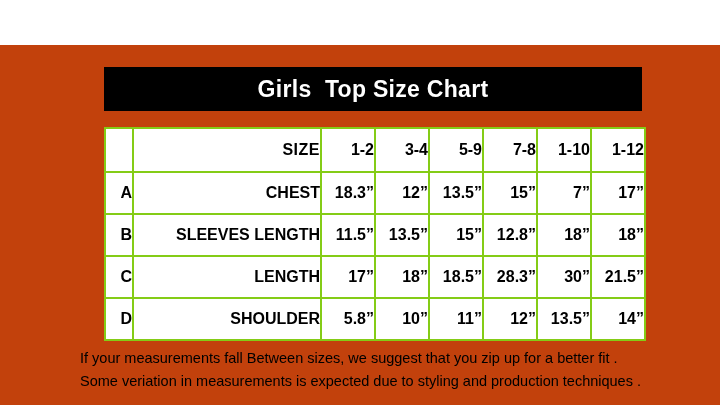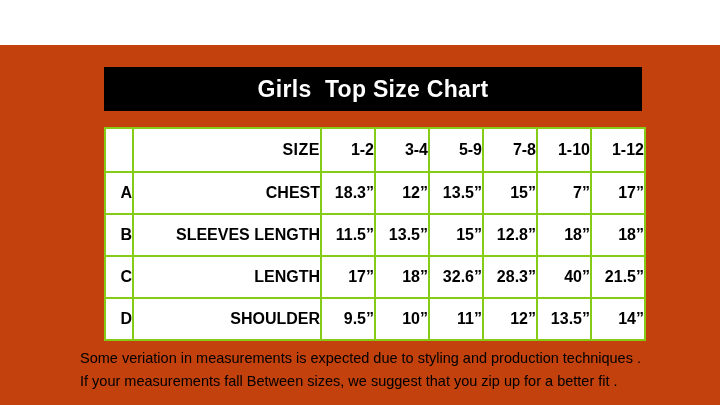--- a/index.html
+++ b/index.html
@@ -150,37 +150,37 @@
         <td class="cell-value">12.8”</td>
         <td class="cell-value">18”</td>
         <td class="cell-value">18”</td>
       </tr>
 
       <tr>
         <td class="cell-letter">C</td>
         <td class="cell-label">LENGTH</td>
         <td class="cell-value">17”</td>
         <td class="cell-value">18”</td>
-        <td class="cell-value">32.6”</td>
+        <td class="cell-value">18.5”</td>
         <td class="cell-value">28.3”</td>
-        <td class="cell-value">40”</td>
+        <td class="cell-value">30”</td>
         <td class="cell-value">21.5”</td>
       </tr>
 
       <tr>
         <td class="cell-letter">D</td>
         <td class="cell-label">SHOULDER</td>
-        <td class="cell-value">9.5”</td>
+        <td class="cell-value">5.8”</td>
         <td class="cell-value">10”</td>
         <td class="cell-value">11”</td>
         <td class="cell-value">12”</td>
         <td class="cell-value">13.5”</td>
         <td class="cell-value">14”</td>
       </tr>
     </tbody>
   </table>
 
   <div class="notes">
+    <div class="note-line">If your measurements fall Between sizes, we suggest that you zip up for a better fit .</div>
     <div class="note-line">Some veriation in measurements is expected due to styling and production techniques .</div>
-    <div class="note-line">If your measurements fall Between sizes, we suggest that you zip up for a better fit .</div>
   </div>
 
 </div>
 
 </body></html>

